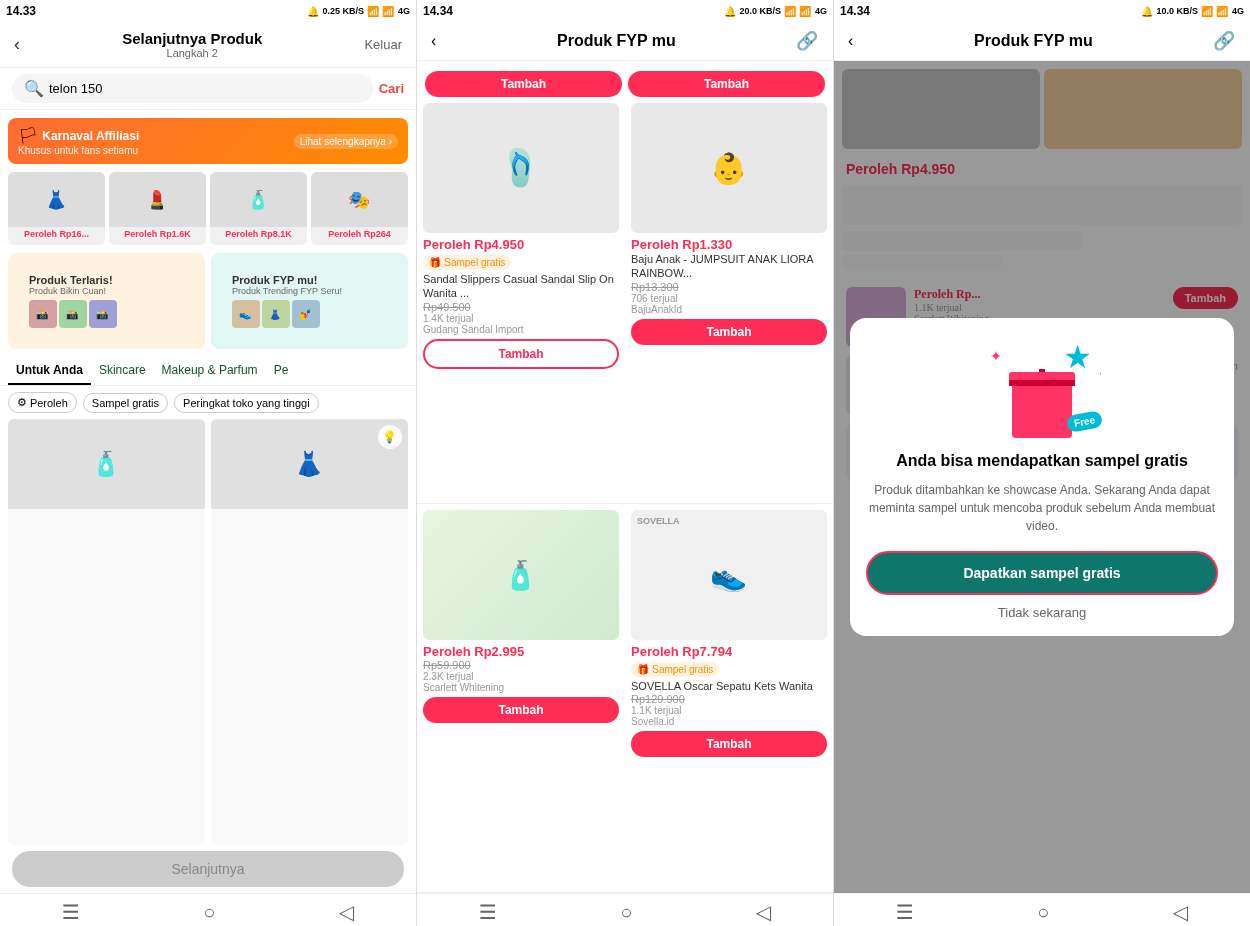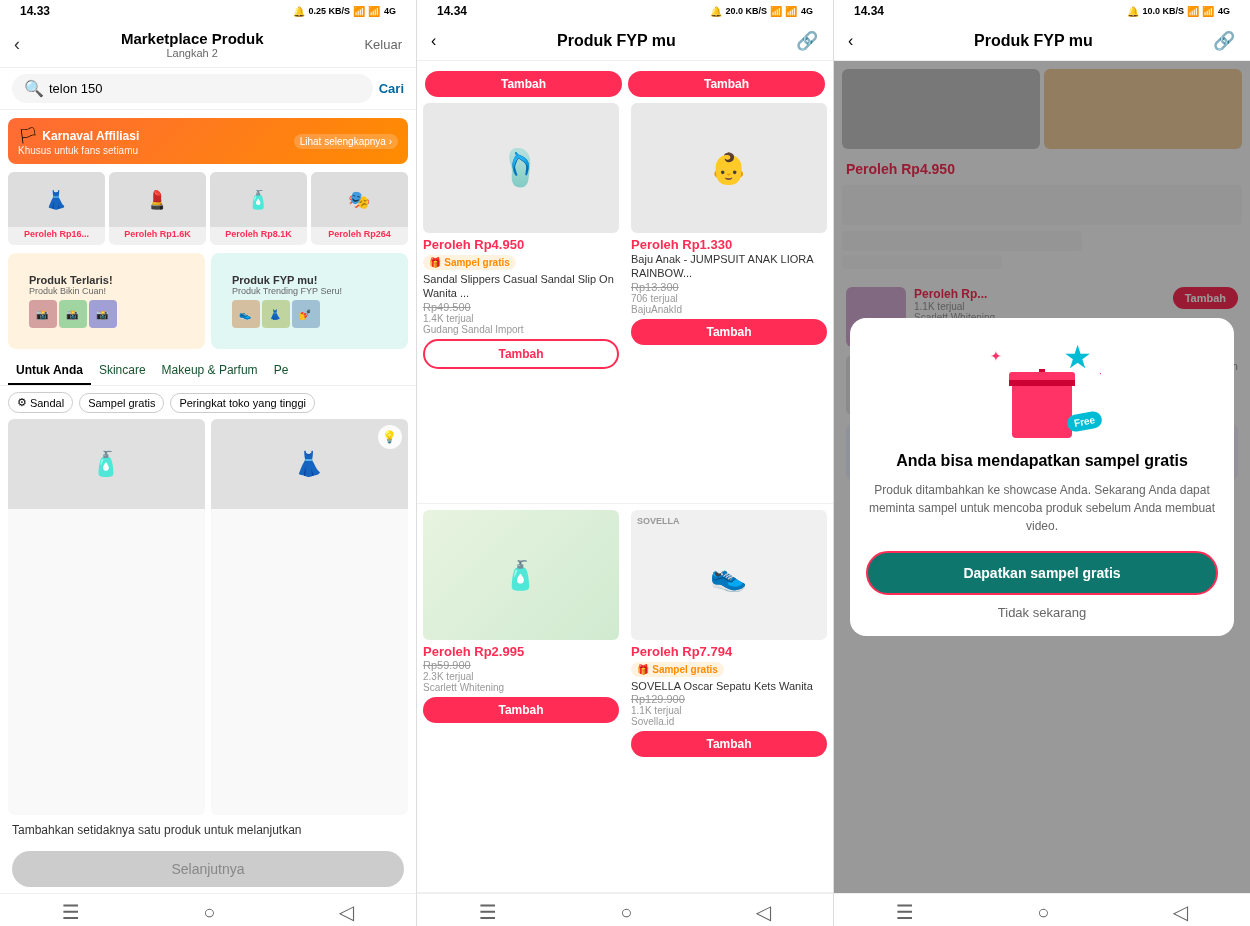--- a/index.html
+++ b/index.html
@@ -19,21 +19,21 @@
       display: flex;
       flex-direction: column;
       overflow: hidden;
       border-right: 1px solid #ddd;
       position: relative;
     }
 
     
     .status-bar {
       background: #fff;
-      padding: 4px 20px;
+      padding: 4px 6px;
       display: flex;
       justify-content: space-between;
       align-items: center;
       font-size: 11px;
       font-weight: 600;
       color: #000;
       min-height: 22px;
     }
     .status-bar .time { font-weight: 700; font-size: 12px; }
     .status-icons { display: flex; align-items: center; gap: 3px; font-size: 10px; }
@@ -70,21 +70,21 @@
       align-items: center;
       gap: 5px;
     }
     .search-input-wrap input {
       border: none;
       background: transparent;
       font-size: 13px;
       flex: 1;
       outline: none;
     }
-    .search-btn { color: #0369a1; font-size: 13px; font-weight: 600; }
+    .search-btn { color: #ef4444; font-size: 13px; font-weight: 600; }
 
     .promo-banner {
       background: linear-gradient(135deg, #ff6b35, #ff8c00);
       margin: 8px;
       border-radius: 8px;
       padding: 8px 10px;
       display: flex;
       justify-content: space-between;
       align-items: center;
     }
@@ -269,21 +269,20 @@
     .sample-badge {
       display: inline-flex;
       align-items: center;
       gap: 2px;
       background: #fff3e0;
       border-radius: 10px;
       padding: 2px 6px;
       font-size: 10px;
       color: #ff8c00;
       margin: 2px 0;
-      font-weight: bold;
     }
     .prod-name { font-size: 11px; color: #333; line-height: 1.3; }
     .prod-original-price { font-size: 11px; color: #999; text-decoration: line-through; }
     .prod-sold { font-size: 10px; color: #999; }
     .prod-seller { font-size: 10px; color: #999; }
     .add-btn {
       width: 100%;
       background: #ff2d55;
       color: #fff;
       border: none;
@@ -465,21 +464,21 @@
       align-items: flex-start;
       margin-bottom: 8px;
     }
     .product-row-img {
       width: 60px;
       height: 60px;
       background: #e0e0e0;
       border-radius: 6px;
       flex-shrink: 0;
     }
-    .product-row-info { flex: 1; }
+    .product-row-info { flex: 1; font-family: Liberation Serif, serif; }
     .product-row-price { color: #ff2d55; font-weight: 700; font-size: 12px; }
     .product-row-sold { font-size: 10px; color: #999; }
     .product-row-seller { font-size: 10px; color: #999; }
     .product-row-btn {
       background: #ff2d55;
       color: #fff;
       border: none;
       border-radius: 16px;
       padding: 5px 12px;
       font-size: 11px;
@@ -536,21 +535,21 @@
       <span style="font-size:9px">0.25 KB/S</span>
       <span>📶</span>
       <span>📶</span>
       <span style="font-size:9px">4G</span>
     </div>
   </div>
 
   <div class="screen1-header">
     <span class="back-btn">‹</span>
     <div class="title-area">
-      <div class="title">Marketplace Produk</div>
+      <div class="title">Selanjutnya Produk</div>
       <div class="subtitle">Langkah 2</div>
     </div>
     <span class="exit-btn">Keluar</span>
   </div>
 
   <div class="search-bar">
     <div class="search-input-wrap">
       <span>🔍</span>
       <input type="text" value="telon 150" placeholder="telon 150" style="">
     </div>
@@ -611,37 +610,36 @@
   <div class="category-tabs">
     <span class="cat-tab active">Untuk Anda</span>
     <span class="cat-tab">Skincare</span>
     <span class="cat-tab">Makeup &amp; Parfum</span>
     <span class="cat-tab">Pe</span>
   </div>
 
   <div class="filter-bar">
     <div class="filter-btn">
       <span>⚙</span>
-      <span>Sandal</span>
+      <span>Peroleh</span>
     </div>
     <div class="filter-tag">Sampel gratis</div>
     <div class="filter-tag">Peringkat toko yang tinggi</div>
   </div>
 
   <div class="product-grid-small">
     <div class="product-card-small">
       <div class="img-placeholder s1-prod1">🧴</div>
     </div>
     <div class="product-card-small" style="position:relative">
       <div class="img-placeholder s1-prod2">👗</div>
       <div class="lightbulb-icon">💡</div>
     </div>
   </div>
 
-  <div class="bottom-text">Tambahkan setidaknya satu produk untuk melanjutkan</div>
   <div class="next-btn">Selanjutnya</div>
 
   <div class="nav-bar">
     <span class="nav-icon">☰</span>
     <span class="nav-icon">○</span>
     <span class="nav-icon">◁</span>
   </div>
 </div>
 
 <div class="phone-screen">

